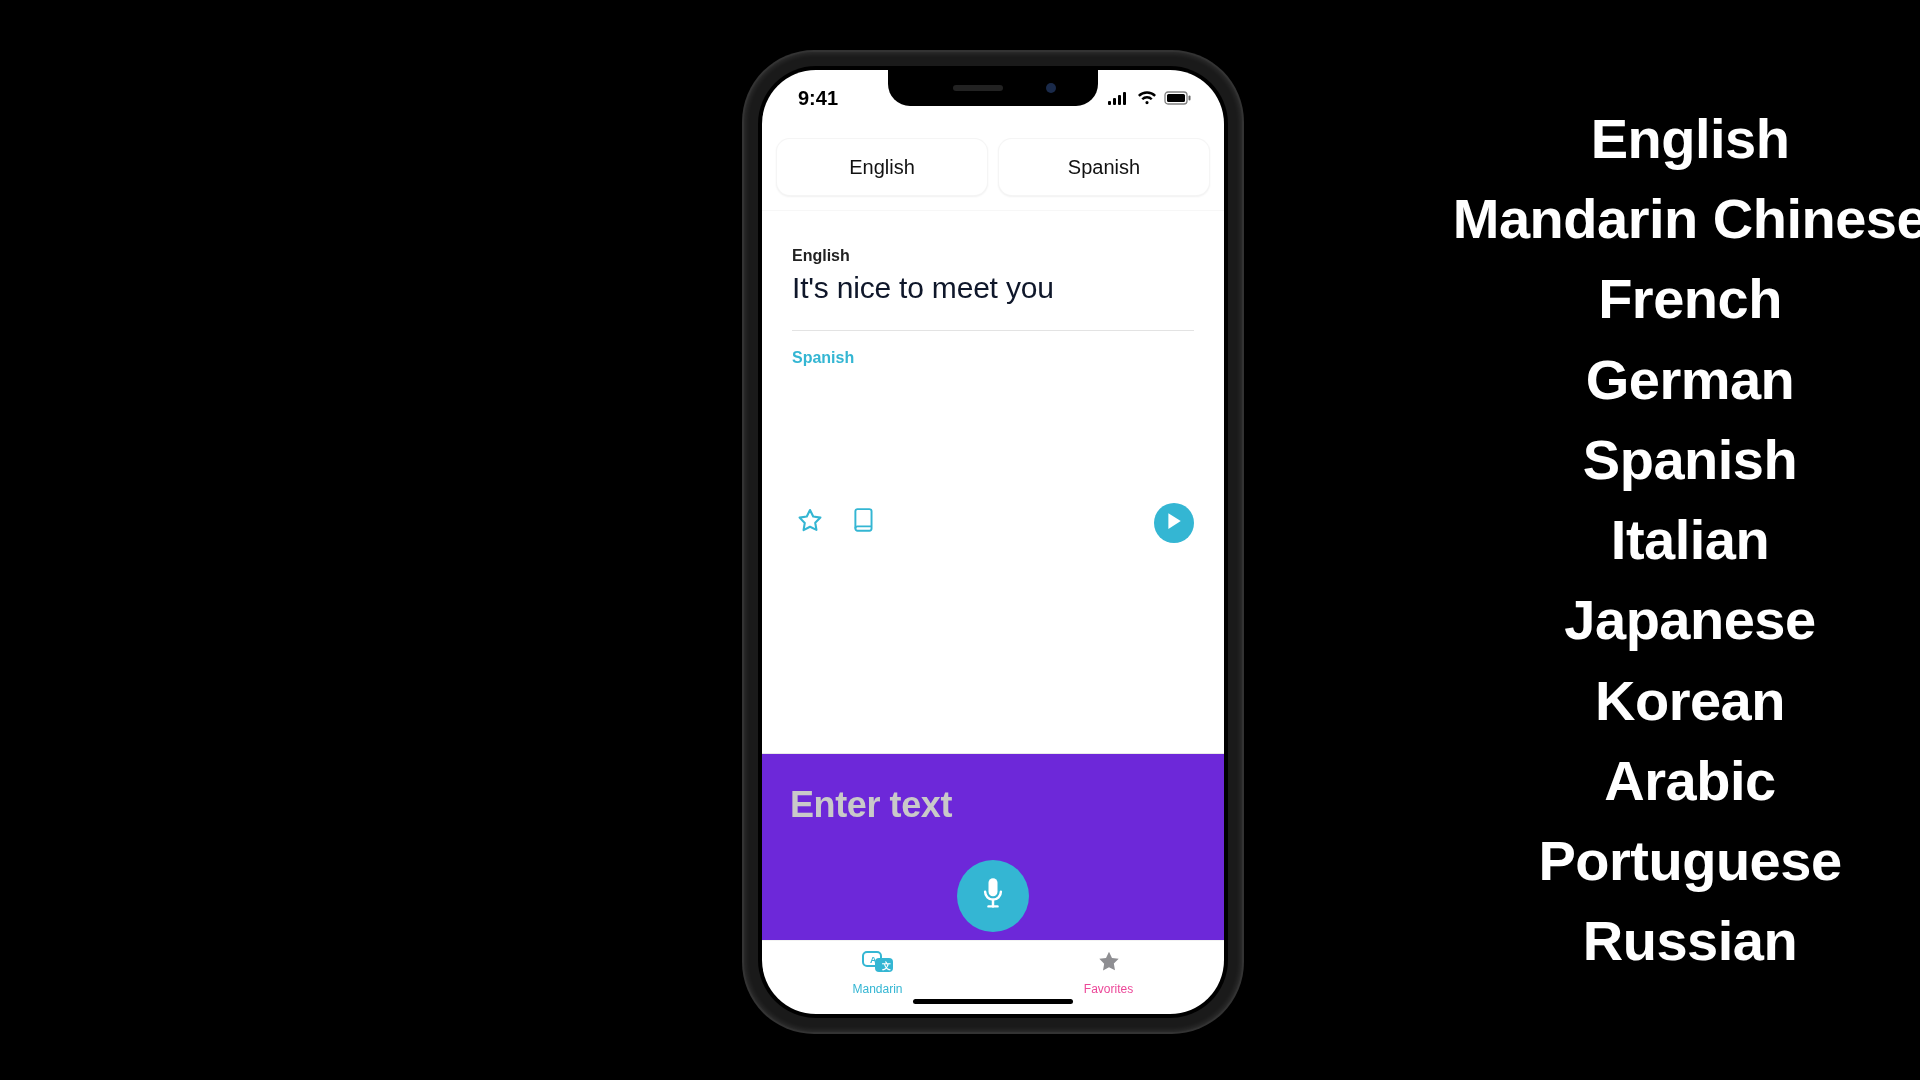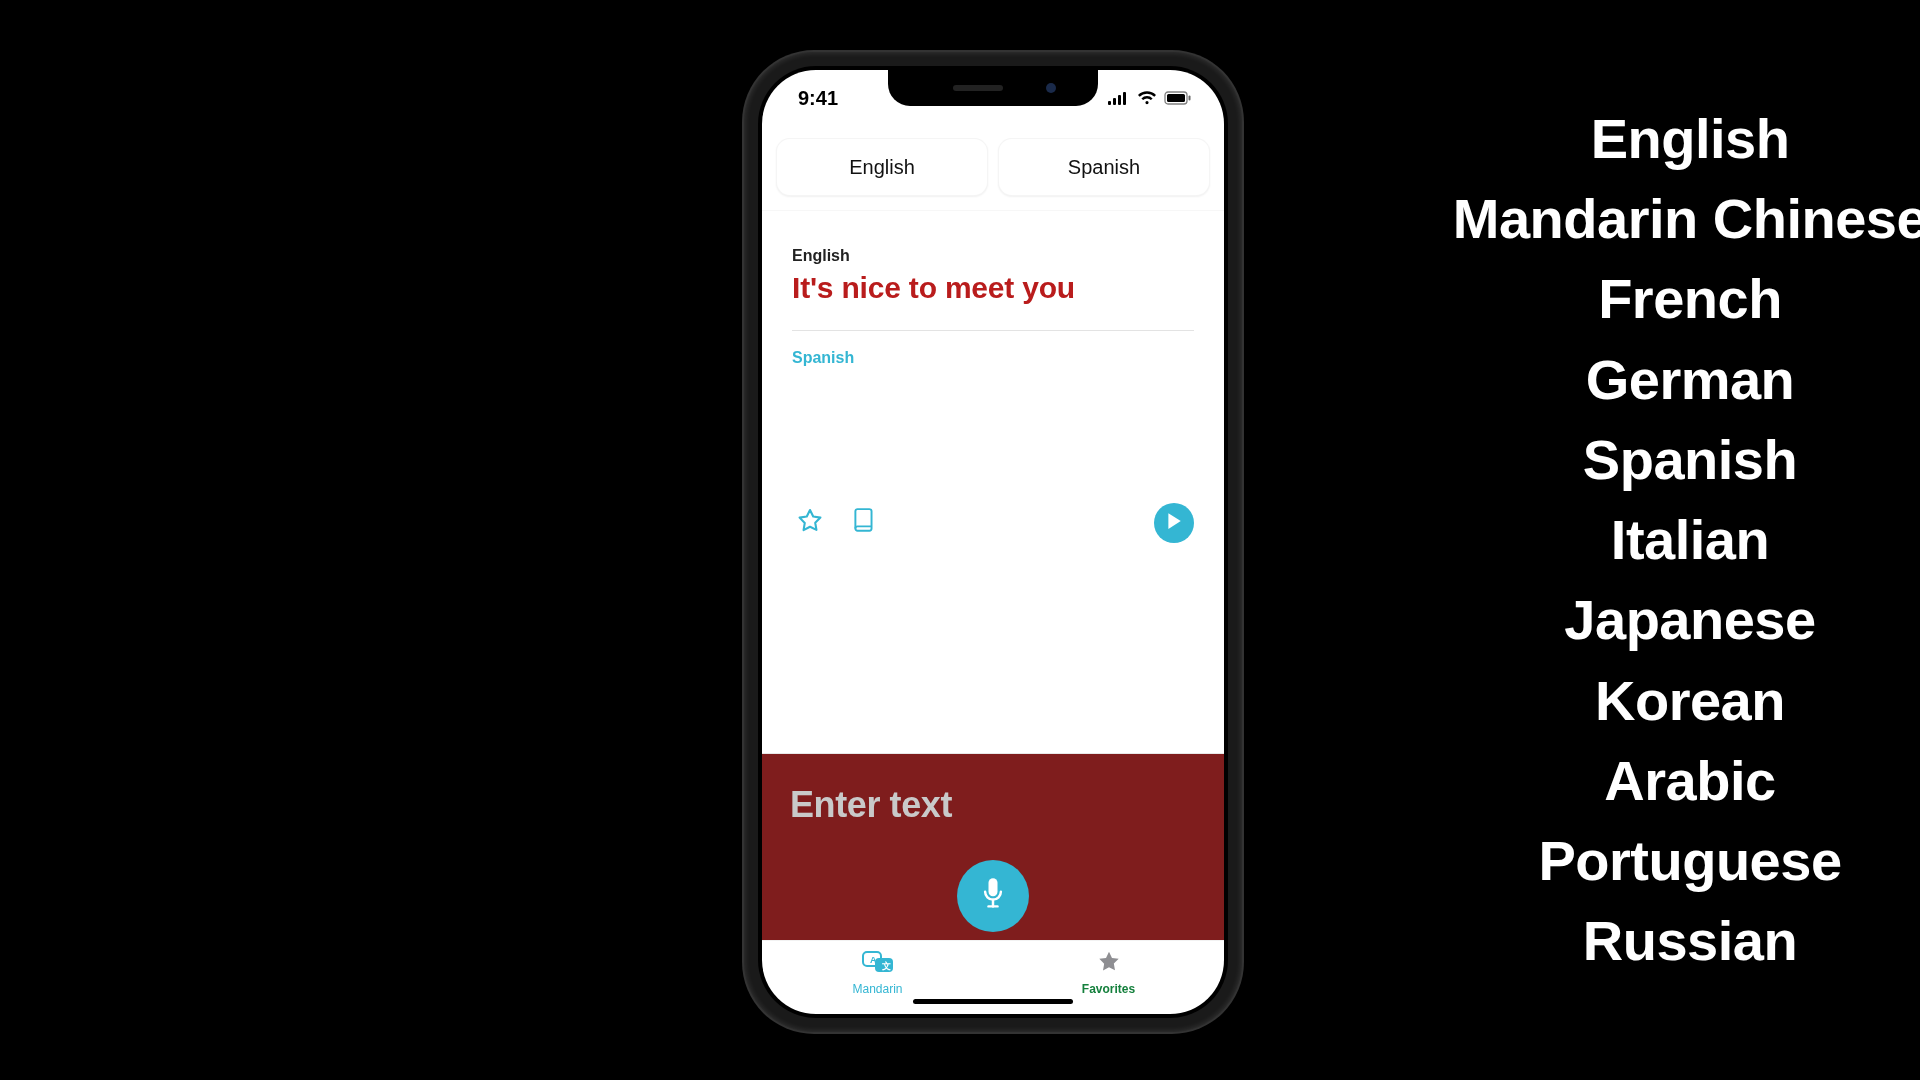--- a/index.html
+++ b/index.html
@@ -113,22 +113,22 @@
       flex-direction: column;
     }
     .src-label {
       font-size: 16px;
       font-weight: 600;
       color: #222;
       margin-bottom: 6px;
     }
     .src-text {
       font-size: 30px;
-      font-weight: 700;
-      color: #b91c1c;
+      font-weight: 400;
+      color: #0f172a;
       line-height: 1.15;
       letter-spacing: -0.2px;
     }
     .divider {
       height: 1px;
       background: #e3e3e3;
       margin: 24px 0 18px;
     }
     .dst-label {
       font-size: 16px;
@@ -166,21 +166,21 @@
       border-radius: 50%;
       background: #34b6d3;
       display: flex;
       align-items: center;
       justify-content: center;
     }
 
     
     .input-section {
       border-top: 1px solid #e8e8e8;
-      background: #7f1d1d;
+      background: #6d28d9;
       padding: 30px 28px 8px;
       display: flex;
       flex-direction: column;
       align-items: center;
       position: relative;
     }
     .input-placeholder {
       align-self: flex-start;
       font-size: 36px;
       font-weight: 700;
@@ -208,21 +208,21 @@
       flex: 1;
       display: flex;
       flex-direction: column;
       align-items: center;
       justify-content: flex-start;
       padding-top: 8px;
       gap: 3px;
     }
     .tab-label { font-size: 12px; font-weight: 500; }
     .tab.active .tab-label { color: #34b6d3; }
-    .tab.inactive .tab-label { color: #15803d; font-weight: bold; }
+    .tab.inactive .tab-label { color: #ec4899; }
     .home-indicator {
       position: absolute;
       bottom: 10px;
       left: 50%;
       transform: translateX(-50%);
       width: 160px;
       height: 5px;
       border-radius: 3px;
       background: #000;
     }

